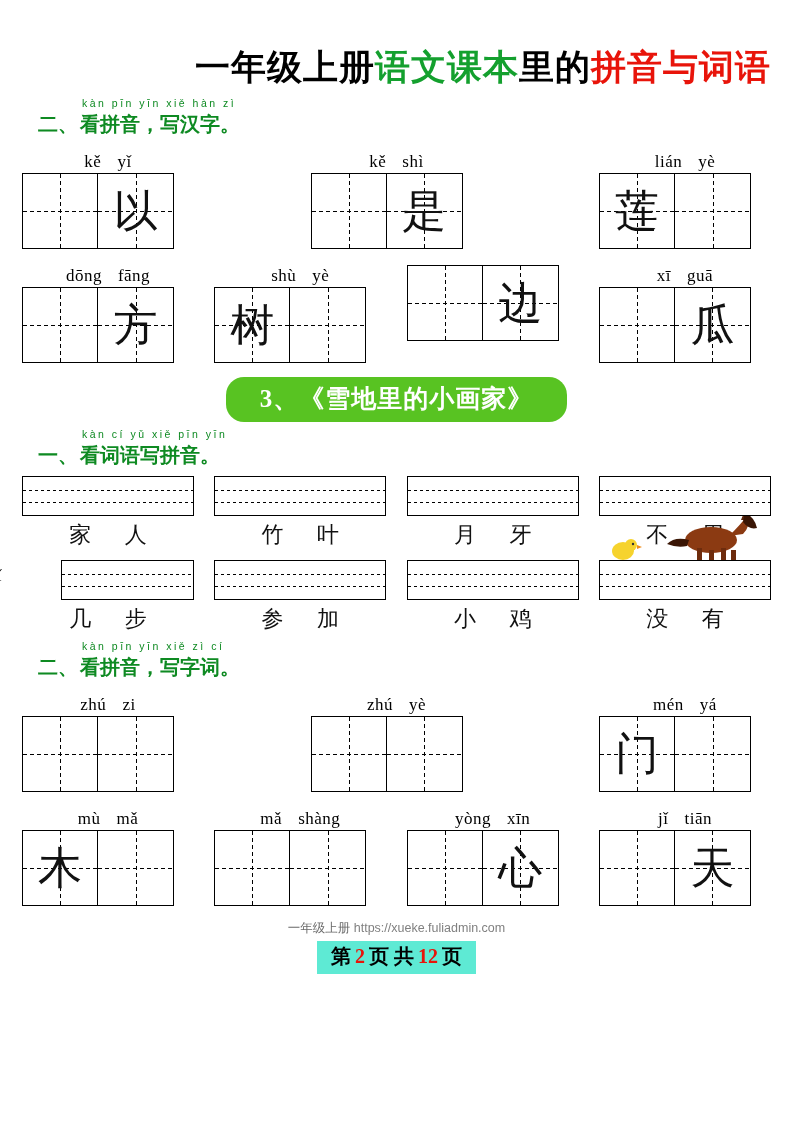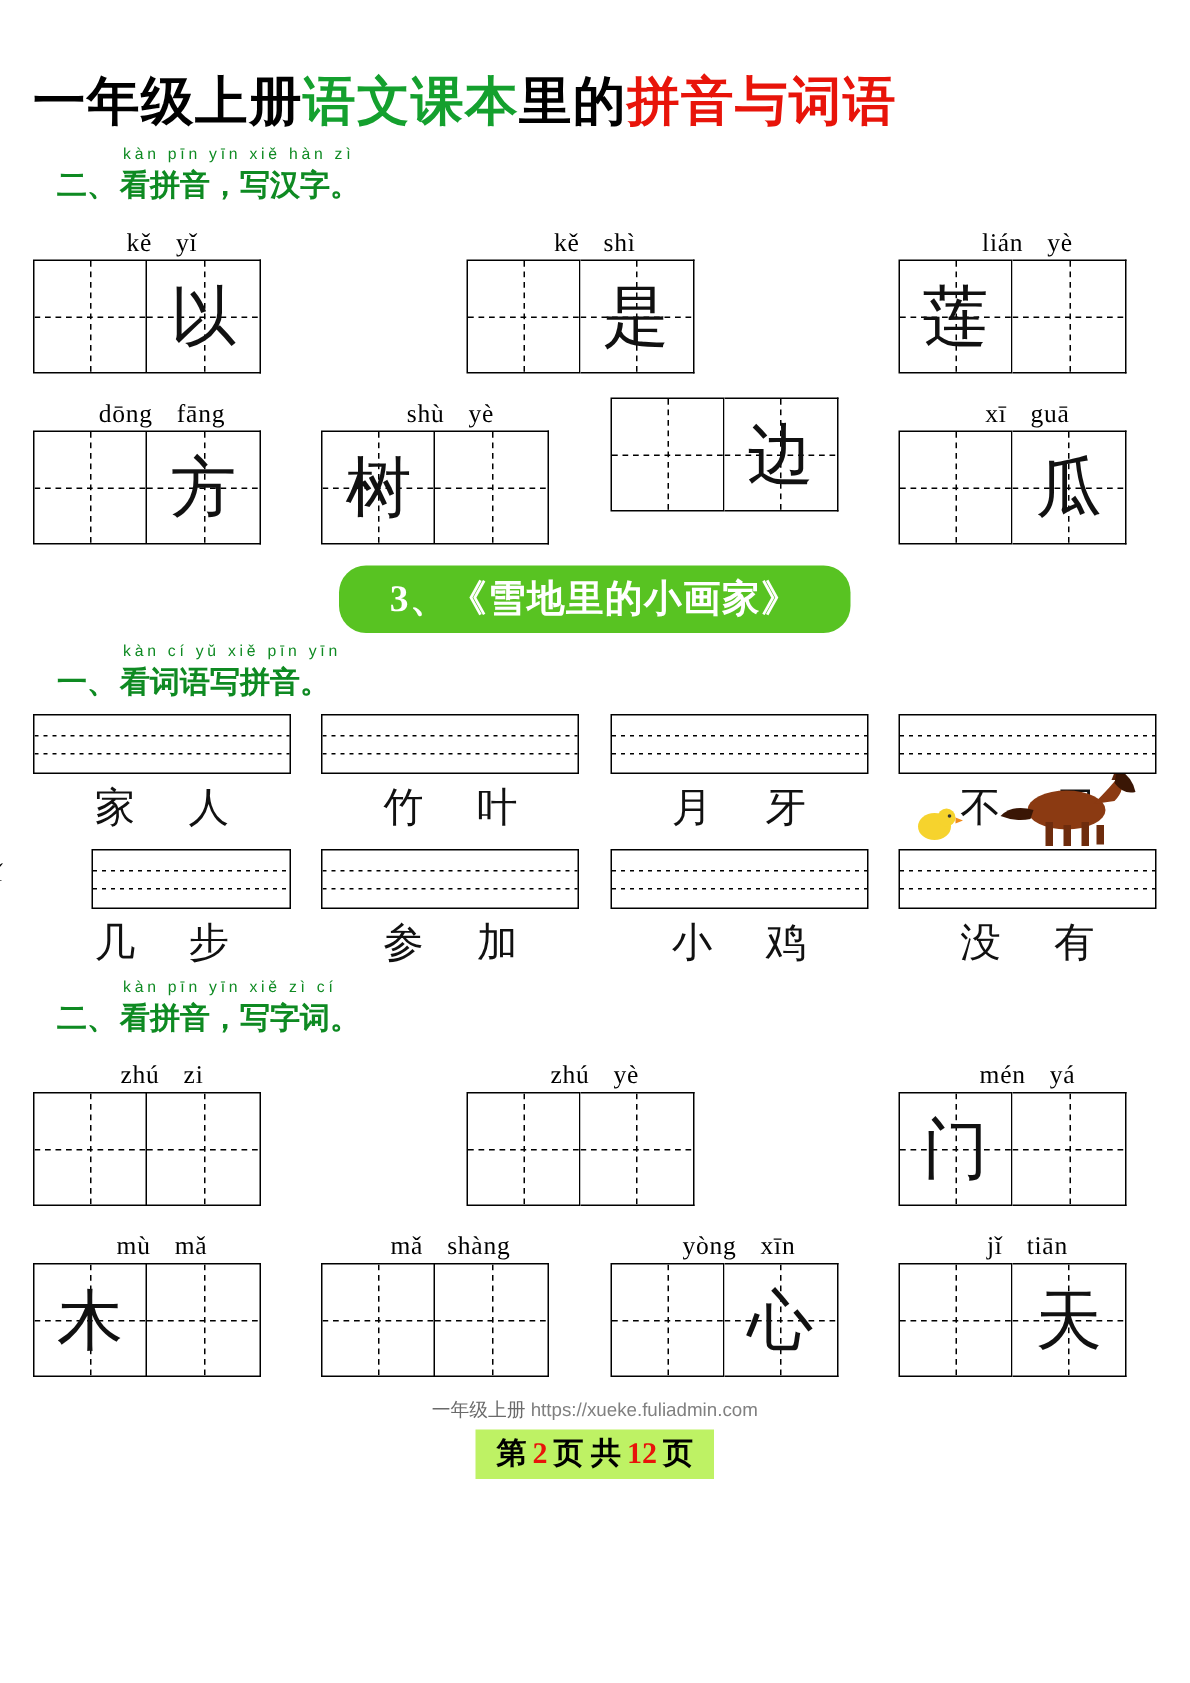--- a/index.html
+++ b/index.html
@@ -17,21 +17,21 @@
   .page {
     position: relative;
     width: 793px;
     height: 1122px;
     box-sizing: border-box;
     padding: 0 22px;
   }
 
   
   .main-title {
-    text-align: left;
+    text-align: right;
     font-family: "Liberation Serif", serif;
     font-weight: bold;
     font-size: 35px;
     letter-spacing: 1px;
     margin-top: 44px;
     white-space: nowrap;
   }
   .t-black { color: #000000; }
   .t-green { color: #14a02e; }
   .t-red   { color: #e8140a; }
@@ -179,22 +179,22 @@
   .strip .dl.b { top: 66%; }
 
   .word-row {
     display: flex;
     justify-content: space-between;
     margin-top: 4px;
   }
   .word {
     width: 172px;
     text-align: center;
-    font-family: Liberation Sans, sans-serif;
-    font-size: 27px;
+    font-family: Liberation Serif, serif;
+    font-size: 22px;
     letter-spacing: 14px;
     text-indent: 14px;
     color: #111;
     white-space: nowrap;
   }
 
   .strip-row.with-lead {
     align-items: center;
   }
   .lead-pin {
@@ -220,21 +220,21 @@
     color: #6a6a6a;
     margin-top: 14px;
   }
   .footer-src .gray { color: #808080; }
   .pagebar-wrap {
     display: flex;
     justify-content: center;
     margin-top: 4px;
   }
   .pagebar {
-    background: #bef264;
+    background: #5eead4;
     padding: 2px 14px 4px;
     font-family: "Liberation Serif", serif;
     font-size: 20px;
     font-weight: bold;
     color: #000;
     white-space: nowrap;
   }
   .pagebar .num { color: #e8140a; padding: 0 4px; }
 
   

